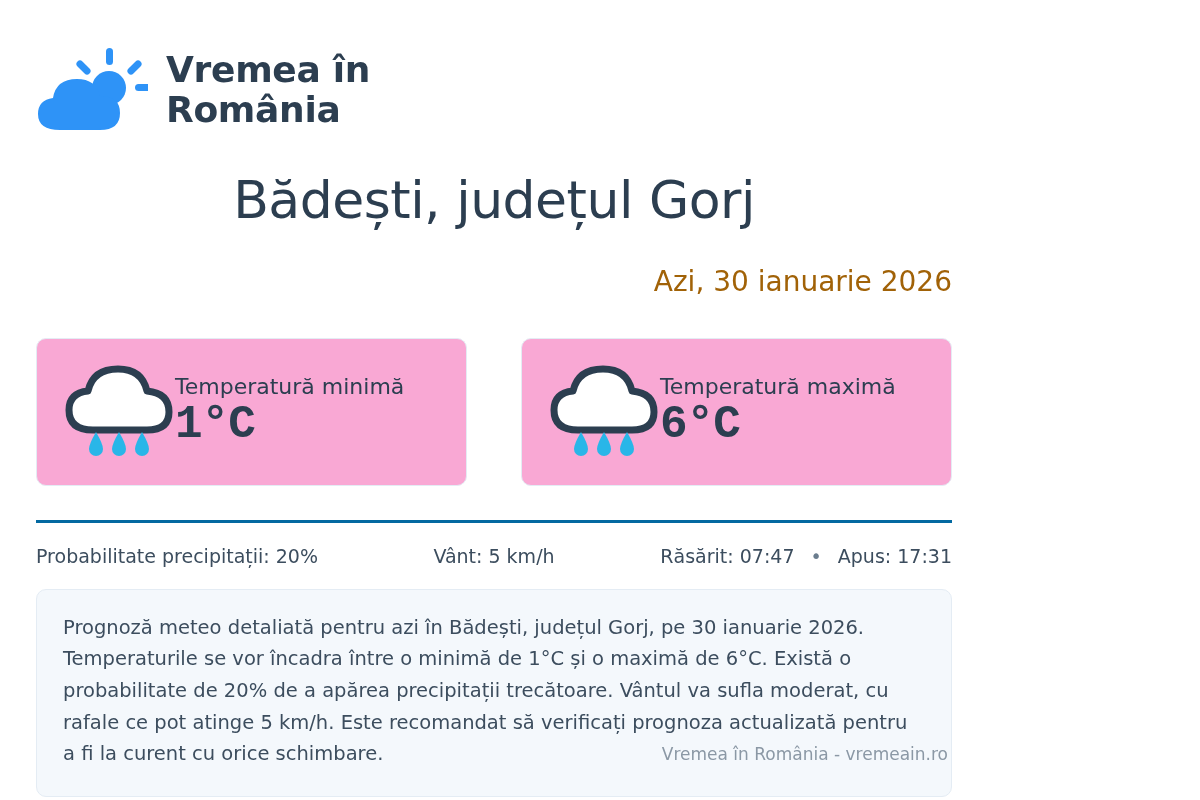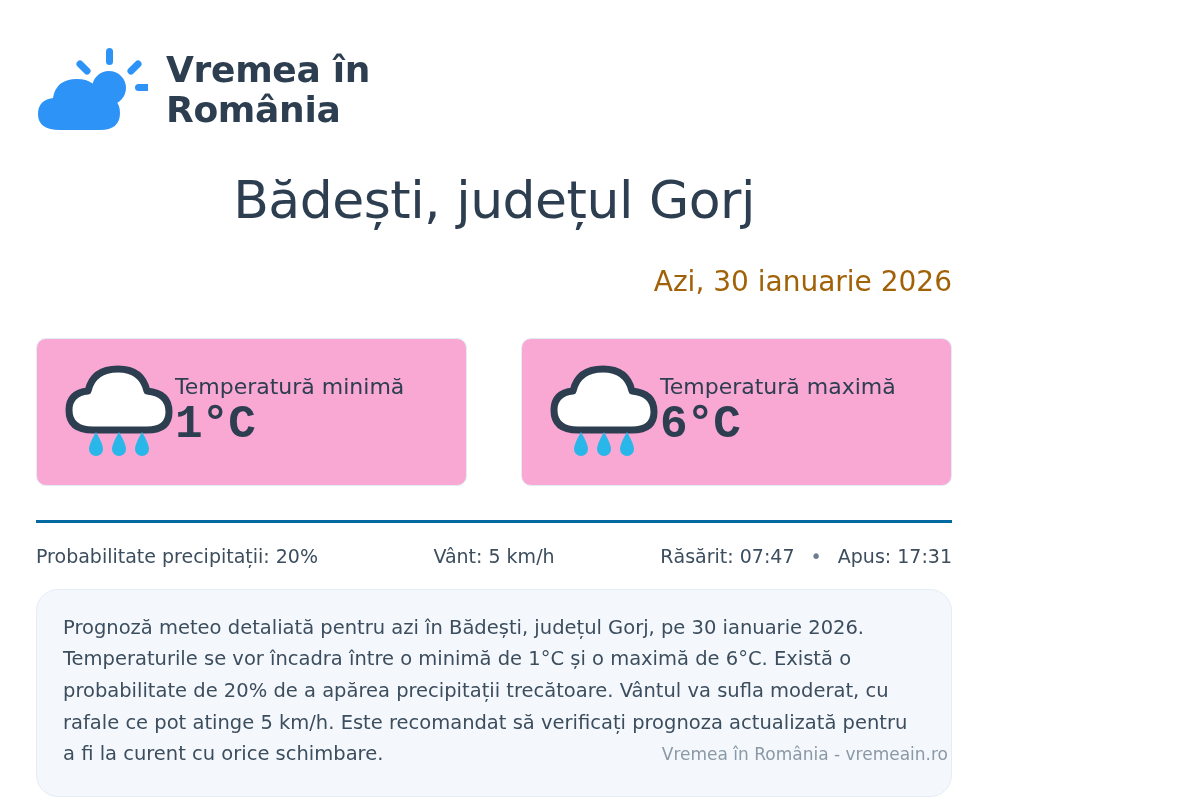--- a/index.html
+++ b/index.html
@@ -103,21 +103,21 @@
   .stat-left { flex: 1 1 0; text-align: left; }
   .stat-mid { flex: 1 1 0; text-align: center; }
   .stat-right { flex: 1 1 0; text-align: right; white-space: nowrap; }
   .dot-sep { padding: 0 10px; color: #6b7d8e; }
 
   
   .desc {
     margin-top: 22px;
     background: #f4f8fc;
     border: 1px solid #e4ecf4;
-    border-radius: 22px;
+    border-radius: 10px;
     padding: 22px 26px 26px 26px;
     font-size: 19.5px;
     line-height: 1.62;
     color: #3c4d5e;
   }
 
   
   .footer {
     position: absolute;
     right: 40px;

